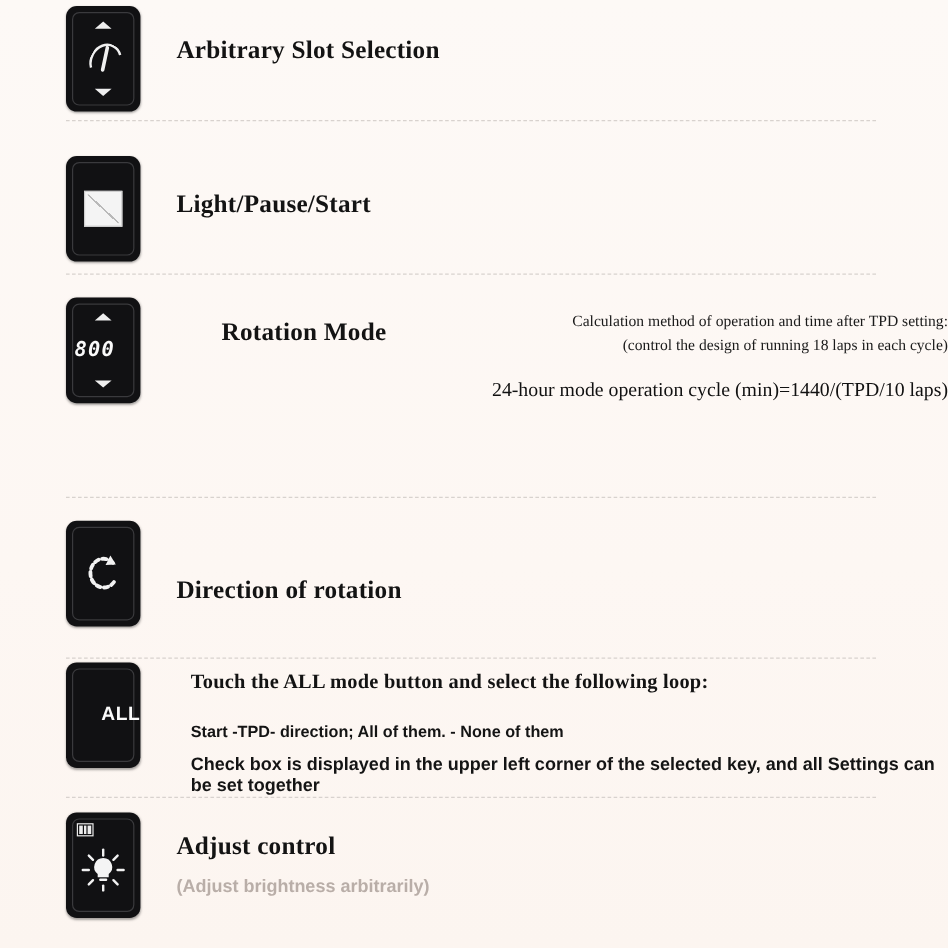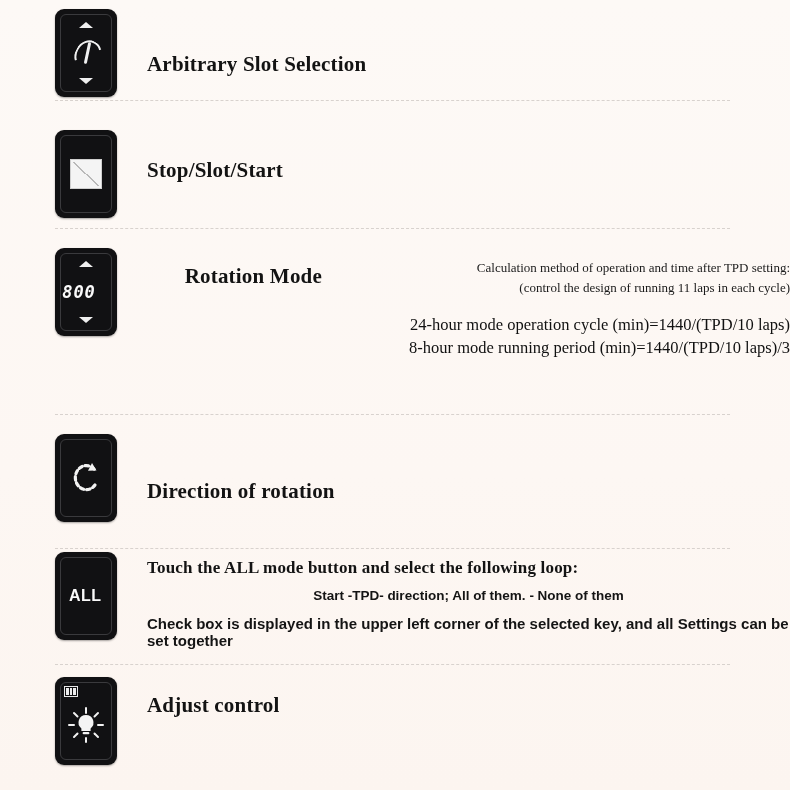--- a/index.html
+++ b/index.html
@@ -141,21 +141,21 @@
     transform: translate(-50%,-50%);
     width: 34px; height: 38px;
   }
 
   
   .all-txt {
     position: absolute;
     left: 14px; right: 0;
     top: 50%;
     transform: translateY(-50%);
-    text-align: left;
+    text-align: right;
     font-family: "Liberation Sans", sans-serif;
     font-weight: bold;
     font-size: 16px;
     color: #fafafa;
     letter-spacing: .5px;
   }
 
   
   .bulb {
     position: absolute;
@@ -207,21 +207,21 @@
   }
   .sans-bold {
     font-family: "Liberation Sans", sans-serif;
     font-weight: bold;
   }
   .muted {
     color: #b9aea8;
   }
 
   
-  #row-slot { top: 0; height: 100px; padding-top: 5px; align-items: center; }
+  #row-slot { top: 0; height: 100px; padding-top: 5px; }
   #row-stop { top: 0; height: 100px; padding-top: 12px; }
   #row-rotation { top: 0; height: 168px; padding-top: 12px; }
   #row-direction { top: 0; height: 100px; padding-top: 12px; }
   #row-all { top: 0; height: 105px; padding-top: 12px; }
   #row-light { top: 0; height: 110px; padding-top: 12px; }
   .rot-header {
     display: flex;
     align-items: flex-start;
   }
   .rot-header .rt {
@@ -254,45 +254,44 @@
     </div>
   </div>
   <div class="divider" style="top:100px;"></div>
 
   <div class="row" id="row-stop" style="margin-top:18px;">
     <div class="key">
       <div class="inner"></div>
       <div class="sq"></div>
     </div>
     <div class="txtcol">
-      <h2 class="title" style="margin-top:26px;">Stop/Slot/Start</h2>
+      <h2 class="title" style="margin-top:26px;">Light/Pause/Start</h2>
     </div>
   </div>
   <div class="divider" style="top:228px;"></div>
 
   <div class="row" id="row-rotation" style="margin-top:18px;">
     <div class="key">
       <div class="inner"></div>
       <div class="arrow-up"></div>
       <div class="arrow-down"></div>
       <div class="seg">800</div>
     </div>
     <div class="txtcol" style="padding-left:30px; width:700px;text-align:right;">
       <div class="rot-header">
         <div class="rt">
           <h2 class="title">Rotation Mode</h2>
         </div>
         <div class="rn">
           <div class="note">Calculation method of operation and time after TPD setting:</div>
-          <div class="note">(control the design of running 11 laps in each cycle)</div>
+          <div class="note">(control the design of running 18 laps in each cycle)</div>
         </div>
       </div>
       <div style="margin-top:16px;">
         <div class="formula">24-hour mode operation cycle (min)=1440/(TPD/10 laps)</div>
-        <div class="formula">8-hour mode running period (min)=1440/(TPD/10 laps)/3</div>
       </div>
     </div>
   </div>
   <div class="divider" style="top:414px;"></div>
 
   <div class="row" id="row-direction" style="margin-top:18px;">
     <div class="key">
       <div class="inner"></div>
       <div class="rot">
         <svg width="34" height="38" viewBox="0 0 34 38">
@@ -305,23 +304,23 @@
       <h2 class="title" style="margin-top:43px;">Direction of rotation</h2>
     </div>
   </div>
   <div class="divider" style="top:548px;"></div>
 
   <div class="row" id="row-all" style="margin-top:18px;">
     <div class="key">
       <div class="inner"></div>
       <div class="all-txt">ALL</div>
     </div>
-    <div class="txtcol" style="padding-left:30px;">
+    <div class="txtcol" style="padding-left:42px;">
       <h2 class="title sans-bold" style="font-size:17px; margin-top:4px;">Touch the ALL mode button and select the following loop:</h2>
-      <div class="sans-bold" style="font-size:13.5px; margin-top:10px; color:#141414;text-align:center;">Start -TPD- direction; All of them. - None of them</div>
+      <div class="sans-bold" style="font-size:13.5px; margin-top:24px; color:#141414;">Start -TPD- direction; All of them. - None of them</div>
       <div class="sans-bold" style="font-size:15px; margin-top:12px; color:#141414;">Check box is displayed in the upper left corner of the selected key, and all Settings can be set together</div>
     </div>
   </div>
   <div class="divider" style="top:664px;"></div>
 
   <div class="row" id="row-light" style="margin-top:20px;">
     <div class="key">
       <div class="inner"></div>
       <div class="brightbar">
         <i></i>
@@ -340,16 +339,17 @@
             <line x1="8" y1="32" x2="11.5" y2="28.5"></line>
             <line x1="28.5" y1="11.5" x2="32" y2="8"></line>
           </g>
           <path d="M20 10 a7.5 7.5 0 0 1 4.6 13.4 v2.6 h-9.2 v-2.6 A7.5 7.5 0 0 1 20 10 z" fill="#f4f4f4"></path>
           <rect x="16.6" y="27" width="6.8" height="2.2" rx="1" fill="#f4f4f4"></rect>
         </svg>
       </div>
     </div>
     <div class="txtcol">
       <h2 class="title" style="margin-top:14px;">Adjust control</h2>
+      <div class="sans-bold muted" style="font-size:15px; margin-top:12px;">(Adjust brightness arbitrarily)</div>
     </div>
   </div>
 
 </div>
 
 </body></html>

